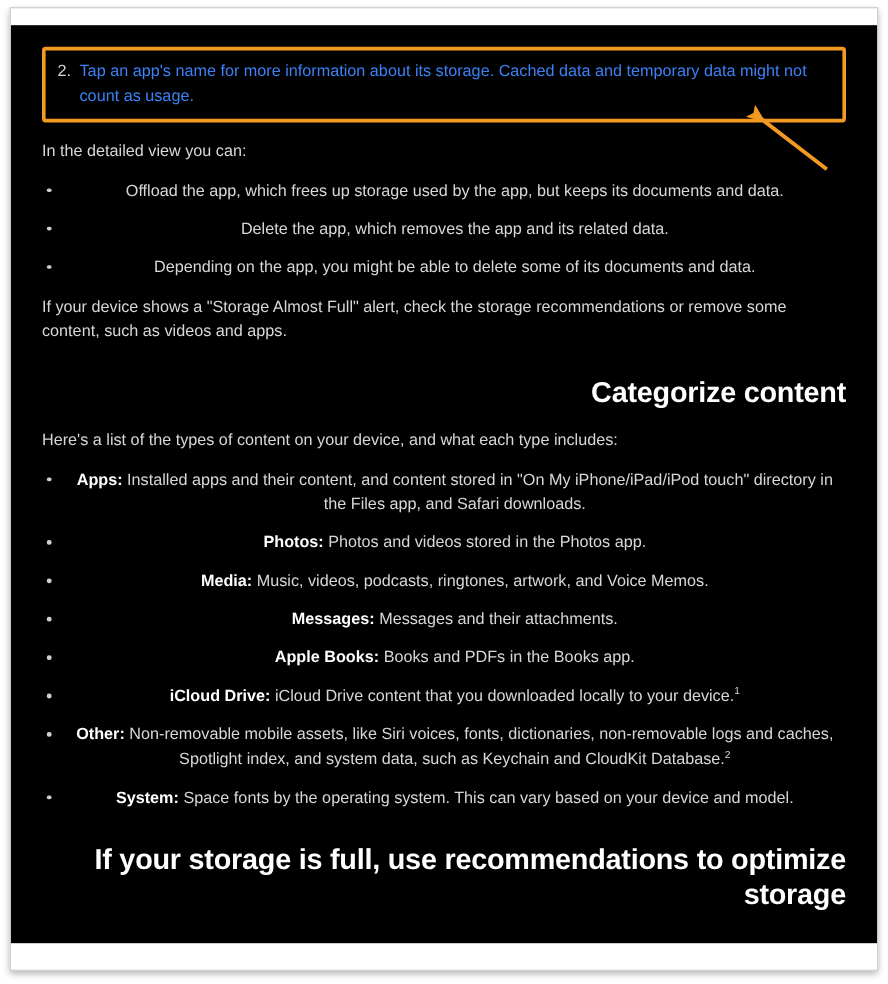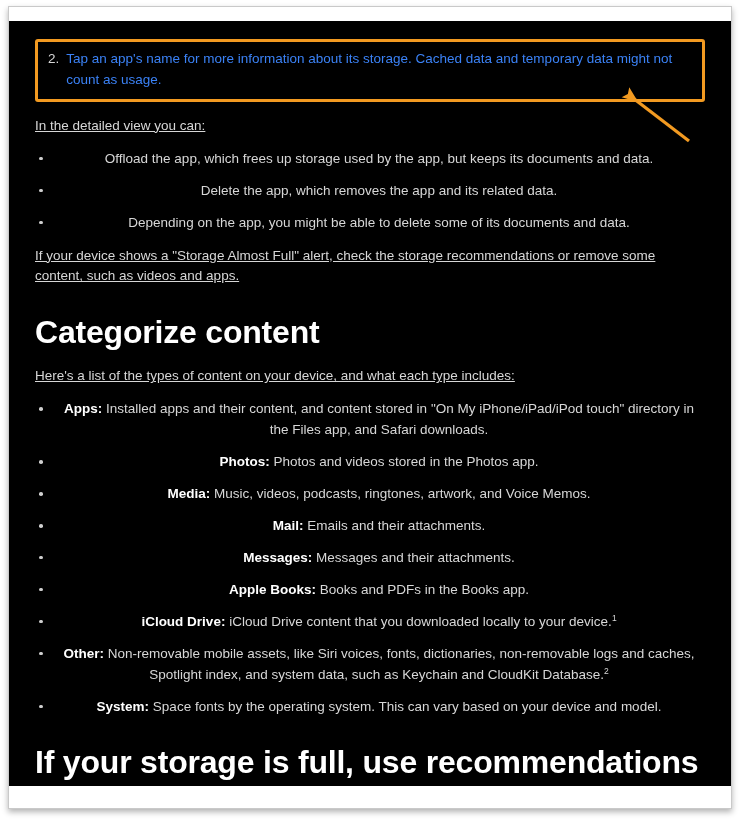--- a/index.html
+++ b/index.html
@@ -82,21 +82,20 @@
     color: #d7d7d7;
   }
   .ol-text {
     flex: 1 1 auto;
     color: #3b82f6;
   }
 
   p.para {
     color: #d7d7d7;
     margin: 12px 0;
-    text-decoration: underline;
   }
 
   ul.bullets {
     list-style: none;
     margin: 12px 0 12px 0;
     padding: 0;
   }
   ul.bullets > li {
     position: relative;
     padding-left: 18px;
@@ -115,25 +114,26 @@
     background: #cfcfcf;
   }
   ul.bullets > li b,
   ul.bullets > li .term {
     font-weight: bold;
     color: #ffffff;
   }
 
   h2.section-title {
     color: #ffffff;
-    font-size: 32px;
+    font-size: 24px;
     font-weight: bold;
     letter-spacing: -0.2px;
     line-height: 1.22;
     margin: 26px 0 14px 0;
+    text-align: right;
   }
 
   sup.fn {
     font-size: 8.5px;
     vertical-align: super;
     line-height: 0;
   }
 
   
   .arrow-overlay {
@@ -179,23 +179,20 @@
 
       <ul class="bullets">
         <li>
           <span class="term">Apps:</span><span> Installed apps and their content, and content stored in "On My iPhone/iPad/iPod touch" directory in the Files app, and Safari downloads.</span><sup class="fn"></sup>
         </li>
         <li>
           <span class="term">Photos:</span><span> Photos and videos stored in the Photos app.</span><sup class="fn"></sup>
         </li>
         <li>
           <span class="term">Media:</span><span> Music, videos, podcasts, ringtones, artwork, and Voice Memos.</span><sup class="fn"></sup>
-        </li>
-        <li>
-          <span class="term">Mail:</span><span> Emails and their attachments.</span><sup class="fn"></sup>
         </li>
         <li>
           <span class="term">Messages:</span><span> Messages and their attachments.</span><sup class="fn"></sup>
         </li>
         <li>
           <span class="term">Apple Books:</span><span> Books and PDFs in the Books app.</span><sup class="fn"></sup>
         </li>
         <li>
           <span class="term">iCloud Drive:</span><span> iCloud Drive content that you downloaded locally to your device.</span><sup class="fn">1</sup>
         </li>

